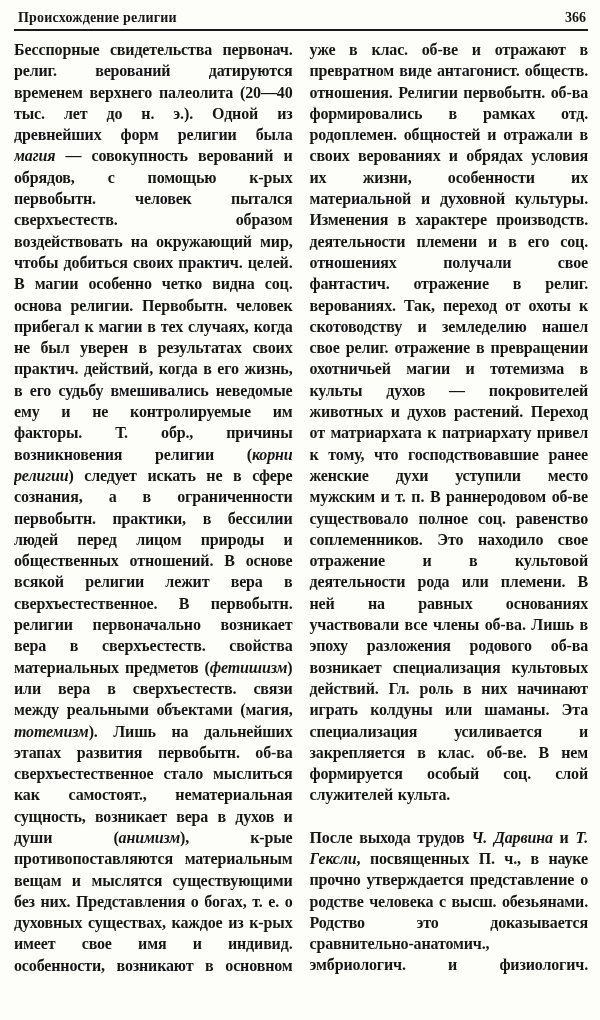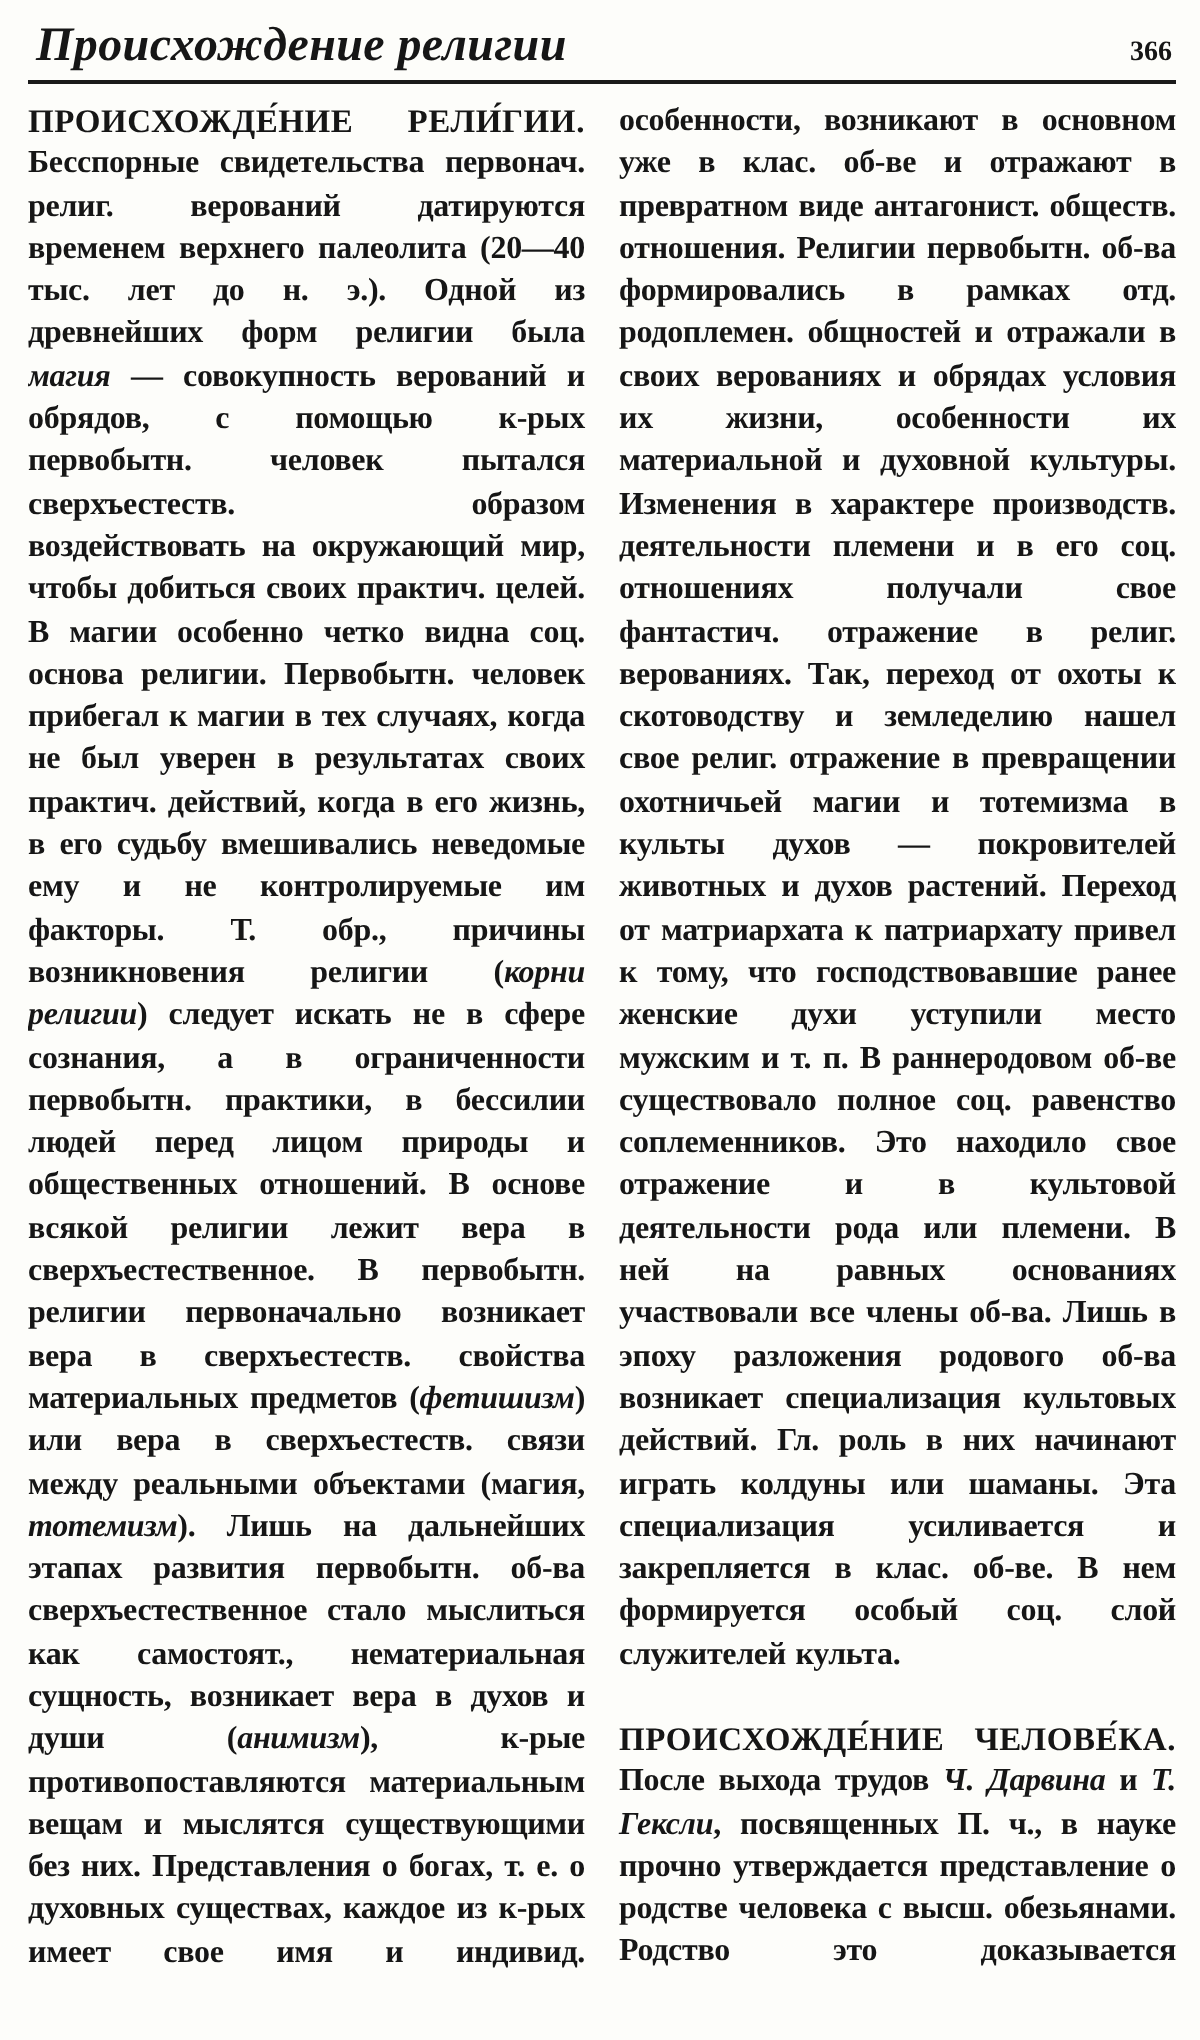--- a/index.html
+++ b/index.html
@@ -16,22 +16,21 @@
     overflow: hidden;
   }
   .running-header {
     display: flex;
     justify-content: space-between;
     align-items: baseline;
     border-bottom: 2px solid #1a1a1a;
     padding: 2px 2px 3px 4px;
   }
   .running-title {
-    font-style: italic;
-    font-size: 24px;
+    font-size: 14px;
     letter-spacing: 0.2px;
   }
   .page-number {
     font-size: 14px;
     font-weight: 700;
   }
   .columns {
     margin-top: 8px;
     height: 958px;
     column-count: 2;
@@ -65,24 +64,22 @@
 <div class="page">
 
   <div class="running-header">
     <span class="running-title">Происхождение религии</span>
     <span class="page-number">366</span>
   </div>
 
   <div class="columns">
 
     <section class="entry">
-      <h2 class="entry-heading">ПРОИСХОЖДЕ́НИЕ РЕЛИ́ГИИ.</h2>
       <p class="entry-body"><span>Бесспорные свидетельства первонач. религ. верований датируются временем верхнего палеолита (20—40 тыс. лет до н. э.). Одной из древнейших форм религии была </span><i>магия</i><span> — совокупность верований и обрядов, с помощью к-рых первобытн. человек пытался сверхъестеств. образом воздействовать на окружающий мир, чтобы добиться своих практич. целей. В магии особенно четко видна соц. основа религии. Первобытн. человек прибегал к магии в тех случаях, когда не был уверен в результатах своих практич. действий, когда в его жизнь, в его судьбу вмешивались неведомые ему и не контролируемые им факторы. Т. обр., причины возникновения религии (</span><i>корни религии</i><span>) следует искать не в сфере сознания, а в ограниченности первобытн. практики, в бессилии людей перед лицом природы и общественных отношений. В основе всякой религии лежит вера в сверхъестественное. В первобытн. религии первоначально возникает вера в сверхъестеств. свойства материальных предметов (</span><i>фетишизм</i><span>) или вера в сверхъестеств. связи между реальными объектами (магия, </span><i>тотемизм</i><span>). Лишь на дальнейших этапах развития первобытн. об-ва сверхъестественное стало мыслиться как самостоят., нематериальная сущность, возникает вера в духов и души (</span><i>анимизм</i><span>), к-рые противопоставляются материальным вещам и мыслятся существующими без них. Представления о богах, т. е. о духовных существах, каждое из к-рых имеет свое имя и индивид. особенности, возникают в основном уже в клас. об-ве и отражают в превратном виде антагонист. обществ. отношения. Религии первобытн. об-ва формировались в рамках отд. родоплемен. общностей и отражали в своих верованиях и обрядах условия их жизни, особенности их материальной и духовной культуры. Изменения в характере производств. деятельности племени и в его соц. отношениях получали свое фантастич. отражение в религ. верованиях. Так, переход от охоты к скотоводству и земледелию нашел свое религ. отражение в превращении охотничьей магии и тотемизма в культы духов — покровителей животных и духов растений. Переход от матриархата к патриархату привел к тому, что господствовавшие ранее женские духи уступили место мужским и т. п. В раннеродовом об-ве существовало полное соц. равенство соплеменников. Это находило свое отражение и в культовой деятельности рода или племени. В ней на равных основаниях участвовали все члены об-ва. Лишь в эпоху разложения родового об-ва возникает специализация культовых действий. Гл. роль в них начинают играть колдуны или шаманы. Эта специализация усиливается и закрепляется в клас. об-ве. В нем формируется особый соц. слой служителей культа.</span></p>
     </section>
 
     <section class="entry">
-      <h2 class="entry-heading">ПРОИСХОЖДЕ́НИЕ ЧЕЛОВЕ́КА.</h2>
       <p class="entry-body"><span>После выхода трудов </span><i>Ч. Дарвина</i><span> и </span><i>Т. Гексли</i><span>, посвященных П. ч., в науке прочно утверждается представление о родстве человека с высш. обезьянами. Родство это доказывается сравнительно-анатомич., эмбриологич. и физиологич. исследованиями, изучением высш. нервной деятельности человека и обезьян, а также данными палеонтологии и палеоантропологии. Решив проблему предков человека, Дарвин и Гексли вместе с тем не смогли правильно ответить на вопрос об осн. движ. силах превращения др. высш. обезьян в человека. Ответ на этот вопрос дал Ф. Энгельс в своей работе „Роль труда в процессе превращения обезьяны в человека“. Согласно трудовой теории </span></p>
     </section>
 
   </div>
 
 </div>
 
 </body></html>

